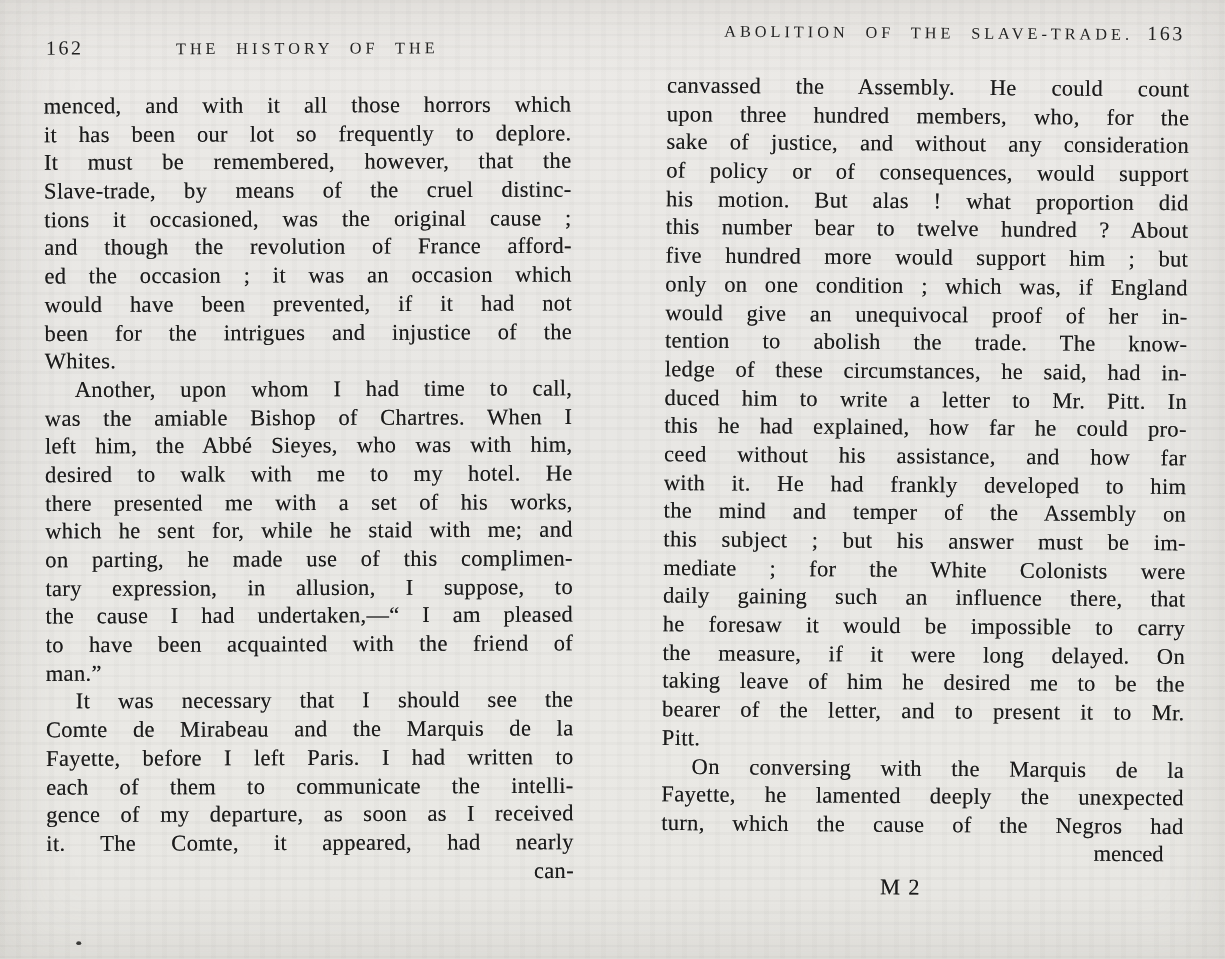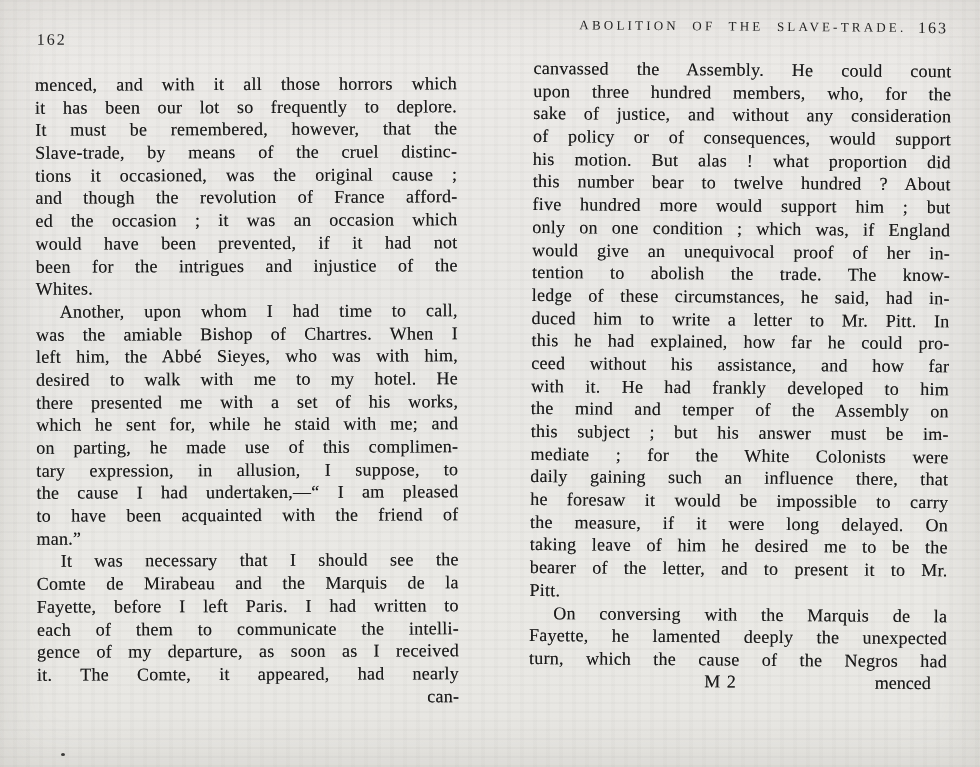--- a/index.html
+++ b/index.html
@@ -55,37 +55,39 @@
   .line.r{text-align:right;}
   .line.ind{text-indent:24px;}
 
   .sigline{
     position:relative;height:22.7px;font-size:18px;
     text-shadow:0 0 0.45px rgba(20,20,20,0.6);
   }
   .sigline .sig{
     position:absolute;left:42%;letter-spacing:1px;
     font-variant:small-caps;
+    margin-top:28px;
   }
   .sigline .catch{position:absolute;right:16px;}
 
   .speck{
     position:absolute;left:61px;top:753px;width:4px;height:3px;
     background:#3a3a38;border-radius:50%;
   }
 </style>
 </head>
 <body>
 
 <div class="scan">
 
   <section class="page left">
     <div class="sheet">
       <div class="running">
         <span class="pgnum">162</span>
+        <span class="head-title">THE HISTORY OF THE</span>
       </div>
       <div class="pagebody">
           <div class="line j">menced, and with it all those horrors which</div>
           <div class="line j">it has been our lot so frequently to deplore.</div>
           <div class="line j">It must be remembered, however, that the</div>
           <div class="line j">Slave-trade, by means of the cruel distinc-</div>
           <div class="line j">tions it occasioned, was the original cause ;</div>
           <div class="line j">and though the revolution of France afford-</div>
           <div class="line j">ed the occasion ; it was an occasion which</div>
           <div class="line j">would have been prevented, if it had not</div>

